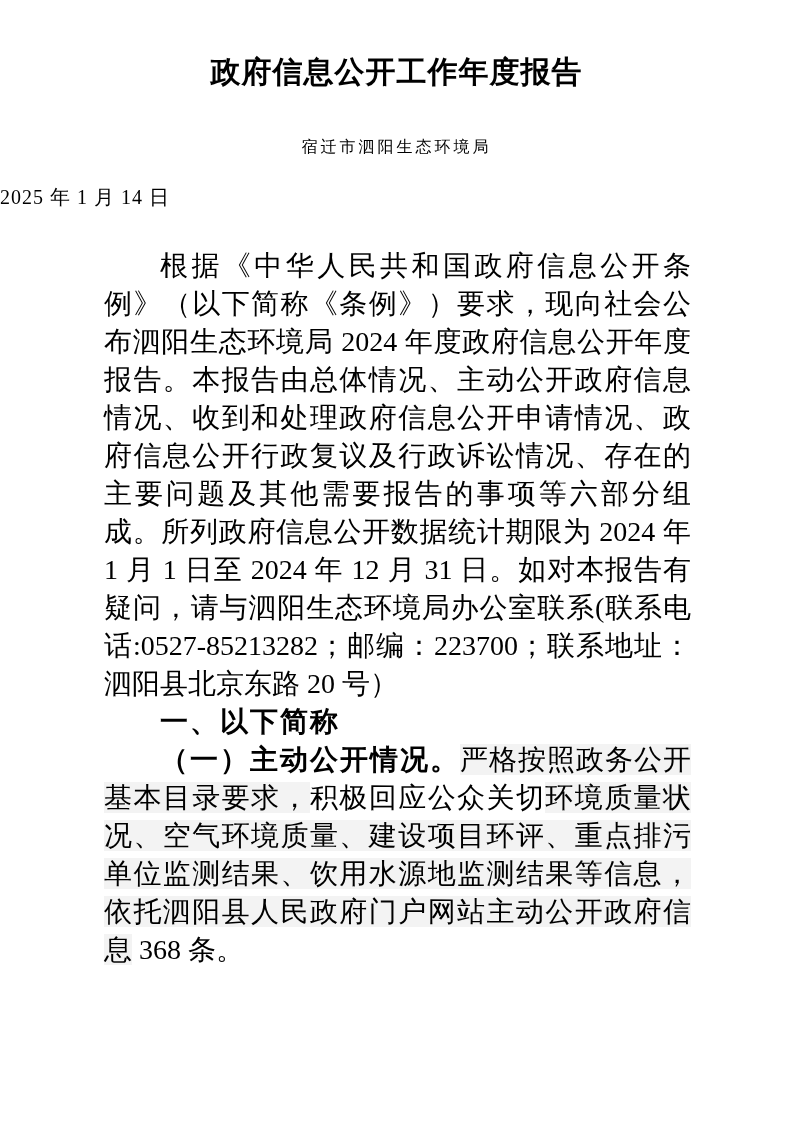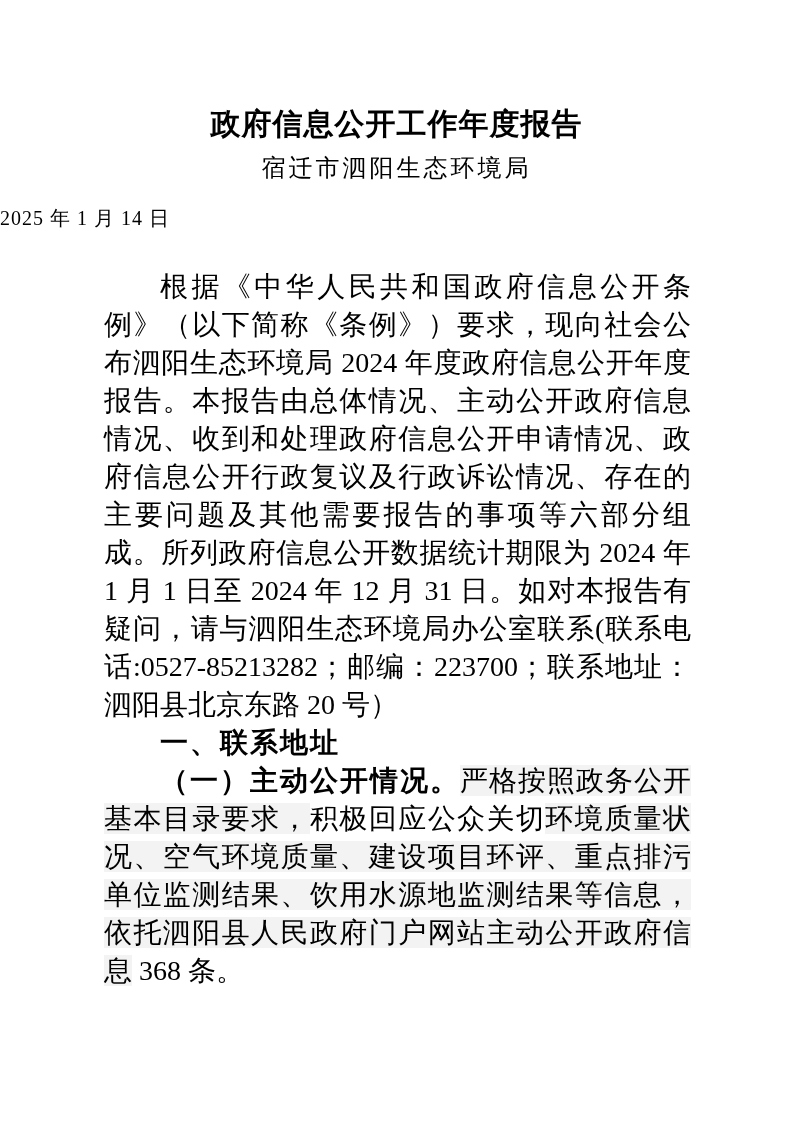--- a/index.html
+++ b/index.html
@@ -13,32 +13,32 @@
     height: 1122px;
     margin: 0 auto;
     background: var(--page-bg, #ffffff);
     color: var(--text-color, #000000);
     font-family: "Liberation Serif", serif;
     overflow: hidden;
     box-sizing: border-box;
   }
   .doc-title {
     margin: 0;
-    padding: 106px 20px 0 20px;
+    padding: 54px 20px 0 20px;
     text-align: center;
     font-size: 30px;
     line-height: 36px;
     font-weight: bold;
     font-family: "Liberation Serif", serif;
     letter-spacing: 1px;
   }
   .doc-org {
-    margin-top: 12px;
+    margin-top: 43px;
     text-align: center;
-    font-size: 24px;
+    font-size: 16px;
     line-height: 28px;
     letter-spacing: 3px;
   }
   .doc-date {
     margin-top: 22px;
     text-align: left;
     font-size: 20px;
     line-height: 28px;
     letter-spacing: 1px;
   }
@@ -73,16 +73,16 @@
 </style>
 </head>
 <body>
 
 <div class="page">
   <h1 class="doc-title">政府信息公开工作年度报告</h1>
   <div class="doc-org">宿迁市泗阳生态环境局</div>
   <div class="doc-date">2025 年 1 月 14 日</div>
   <div class="doc-body">
       <p><span class="seg-normal">根据《中华人民共和国政府信息公开条例》（以下简称《条例》）要求，现向社会公布泗阳生态环境局 2024 年度政府信息公开年度报告。本报告由总体情况、主动公开政府信息情况、收到和处理政府信息公开申请情况、政府信息公开行政复议及行政诉讼情况、存在的主要问题及其他需要报告的事项等六部分组成。所列政府信息公开数据统计期限为 2024 年 1 月 1 日至 2024 年 12 月 31 日。如对本报告有疑问，请与泗阳生态环境局办公室联系(联系电话:0527-85213282；邮编：223700；联系地址：泗阳县北京东路 20 号）</span></p>
-      <p><span class="seg-heading">一、联系地址</span></p>
+      <p><span class="seg-heading">一、以下简称</span></p>
       <p><span class="seg-subheading">（一）主动公开情况。</span><span class="seg-highlight">严格按照政务公开基本目录要求，</span><span class="seg-normal">积极回应公众关切</span><span class="seg-highlight">环境质量状况、空气环境质量、建设项目环评、重点排污单位</span><span class="seg-highlight">监测结果、饮用水源地监测结果等信息，</span><span class="seg-highlight">依托泗阳县人民政府门户网站主动公开政府信息</span><span class="seg-normal"> 368 条。</span></p>
     </div>
 </div>
 
 </body></html>

